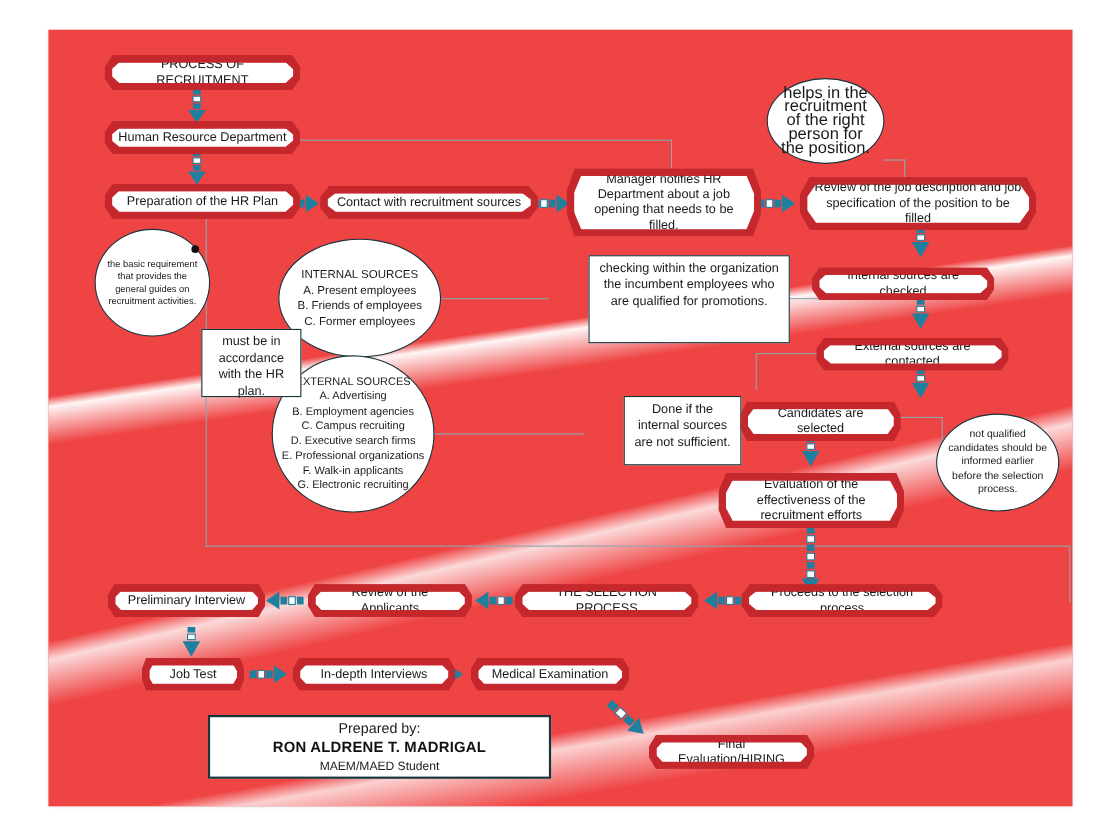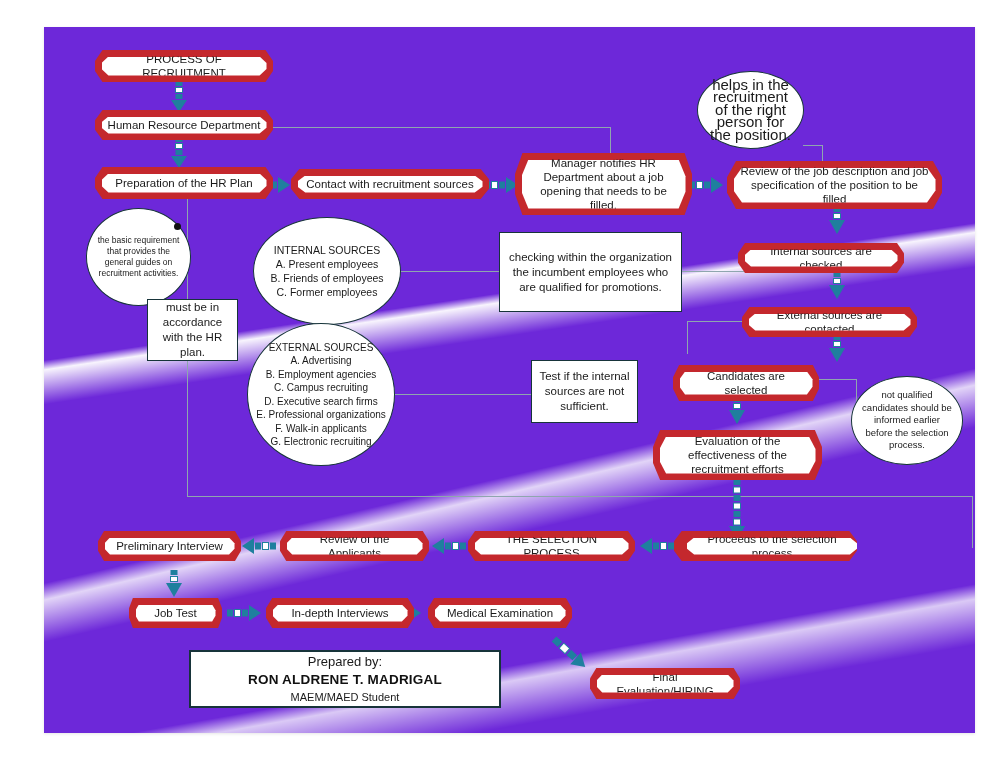--- a/index.html
+++ b/index.html
@@ -6,21 +6,21 @@
   body{
     width:1000px;height:760px;
     background:#ffffff;
     font-family:"Liberation Sans","DejaVu Sans",sans-serif;
     overflow:hidden;
   }
   #canvas{
     position:absolute;
     left:44px;top:27px;
     width:931px;height:706px;
-    background:#6d28d9;
+    background:#ef4444;
     box-shadow:0 1px 3px rgba(0,0,0,.10);
     overflow:hidden;
   }
   
   .swoosh{position:absolute;pointer-events:none;}
   .sw1{left:-40px;top:170px;width:1060px;height:220px;
        background:linear-gradient(175deg,rgba(255,255,255,0) 44%,rgba(255,255,255,.95) 47%,rgba(255,255,255,0) 58%);
        transform:rotate(-3.4deg);}
   .sw2{left:-60px;top:330px;width:1100px;height:260px;
        background:linear-gradient(172deg,rgba(255,255,255,0) 46%,rgba(255,255,255,.8) 50%,rgba(255,255,255,0) 60%);
@@ -63,25 +63,26 @@
     z-index:5;
   }
   .ellipse .etxt{padding:0 10px;}
 
   
   .rectbox{
     position:absolute;
     box-sizing:border-box;
     border:1.6px solid #17343a;
     background:#ffffff;
-    display:flex;align-items:center;justify-content:center;
+    display:flex;align-items:flex-start;justify-content:center;
     text-align:center;
     color:#1a1a1a;
     font-size:11.5px;line-height:15px;
     z-index:5;
+    margin-left:36px;
   }
   .rectbox .rtxt{padding:4px 7px;}
 
   
   #preparedby{
     position:absolute;
     box-sizing:border-box;
     border:2px solid #17343a;
     background:#ffffff;
     display:flex;flex-direction:column;align-items:center;justify-content:center;
@@ -348,21 +349,21 @@
         <span>Candidates are selected</span>
       </div>
   </div>
 
   <div class="oct tall" style="left:609px;top:403px;width:169px;height:50px;">
     <div class="inner">
         <span>Evaluation of the effectiveness of the recruitment efforts</span>
       </div>
   </div>
 
-  <div class="oct" style="left:630px;top:504px;width:183px;height:30px;justify-content:flex-end;">
+  <div class="oct" style="left:630px;top:504px;width:183px;height:30px;">
     <div class="inner">
         <span>Proceeds to the selection process</span>
       </div>
   </div>
 
   <div class="oct" style="left:424px;top:504px;width:167px;height:30px;">
     <div class="inner">
         <span>THE SELECTION PROCESS</span>
       </div>
   </div>
@@ -439,21 +440,21 @@
 
   <div class="rectbox" style="left:103px;top:272px;width:91px;height:62px;">
     <div class="rtxt">must be in accordance with the HR plan.</div>
   </div>
 
   <div class="rectbox" style="left:455px;top:205px;width:183px;height:80px;">
     <div class="rtxt">checking within the organization the incumbent employees who are qualified for promotions.</div>
   </div>
 
   <div class="rectbox" style="left:487px;top:333px;width:107px;height:63px;">
-    <div class="rtxt">Test if the internal sources are not sufficient.</div>
+    <div class="rtxt">Done if the internal sources are not sufficient.</div>
   </div>
 
   <div id="preparedby" style="left:145px;top:623px;width:312px;height:58px;">
     <div class="pb1">Prepared by:</div>
     <div class="pb2">RON ALDRENE T. MADRIGAL</div>
     <div class="pb3">MAEM/MAED Student</div>
   </div>
 
 </div>
 

